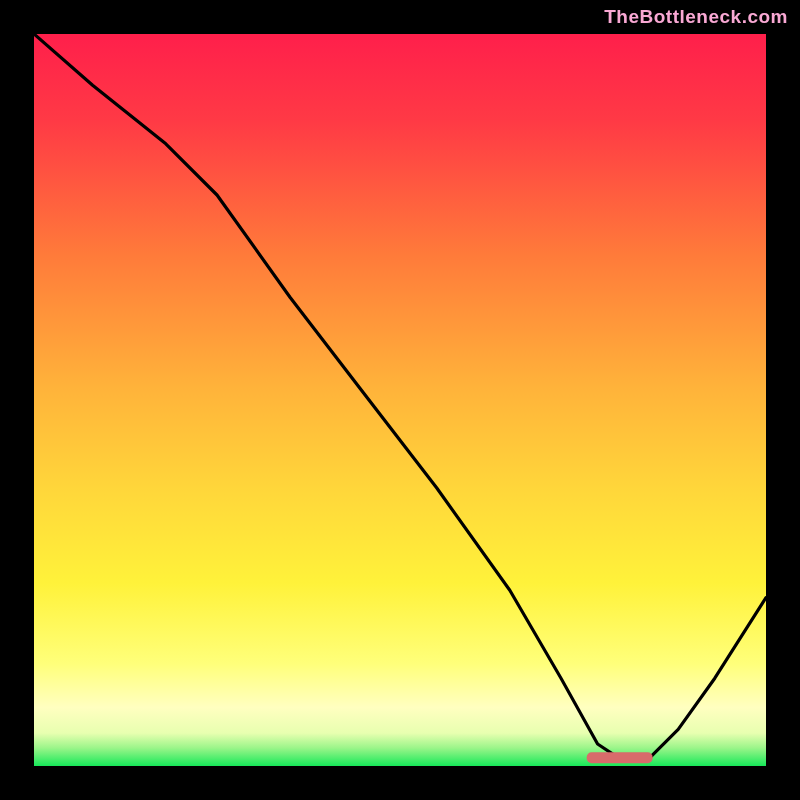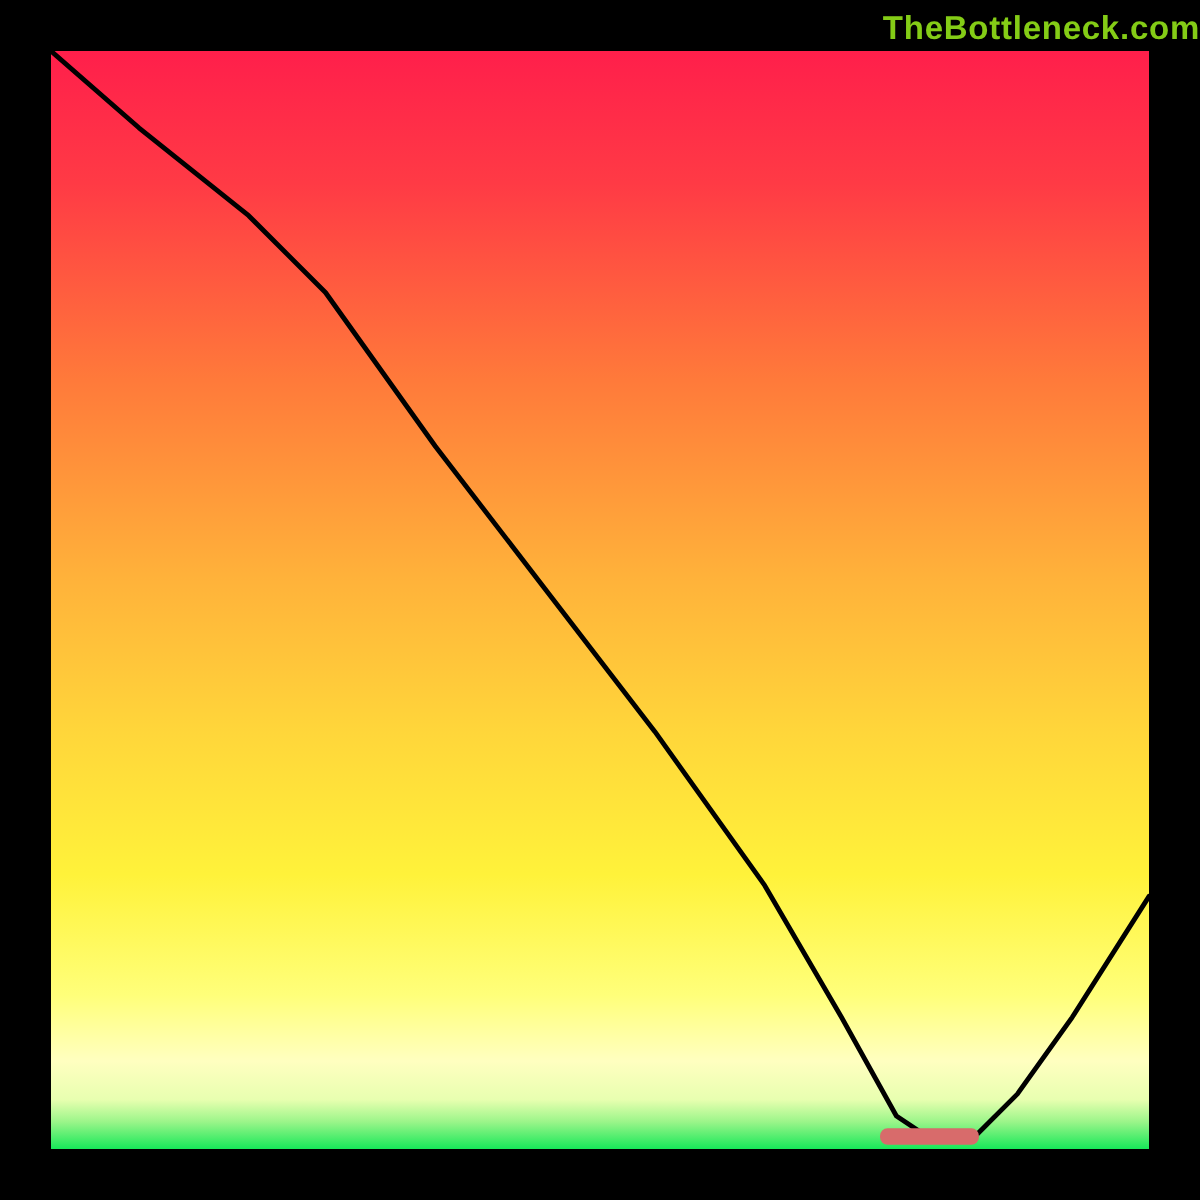--- a/index.html
+++ b/index.html
@@ -7,24 +7,24 @@
     padding: 0;
     width: 800px;
     height: 800px;
     background: #000;
     font-family: Arial, Helvetica, sans-serif;
     position: relative;
   }
   .watermark {
     position: absolute;
     top: 6px;
-    right: 0;
-    font-size: 22px;
+    right: 12px;
+    font-size: 19px;
     font-weight: bold;
-    color: #84cc16;
+    color: #f9a8d4;
     letter-spacing: 0.5px;
     z-index: 5;
   }
   .plot-frame {
     position: absolute;
     left: 30px;
     top: 30px;
     width: 740px;
     height: 740px;
     background: #000;

